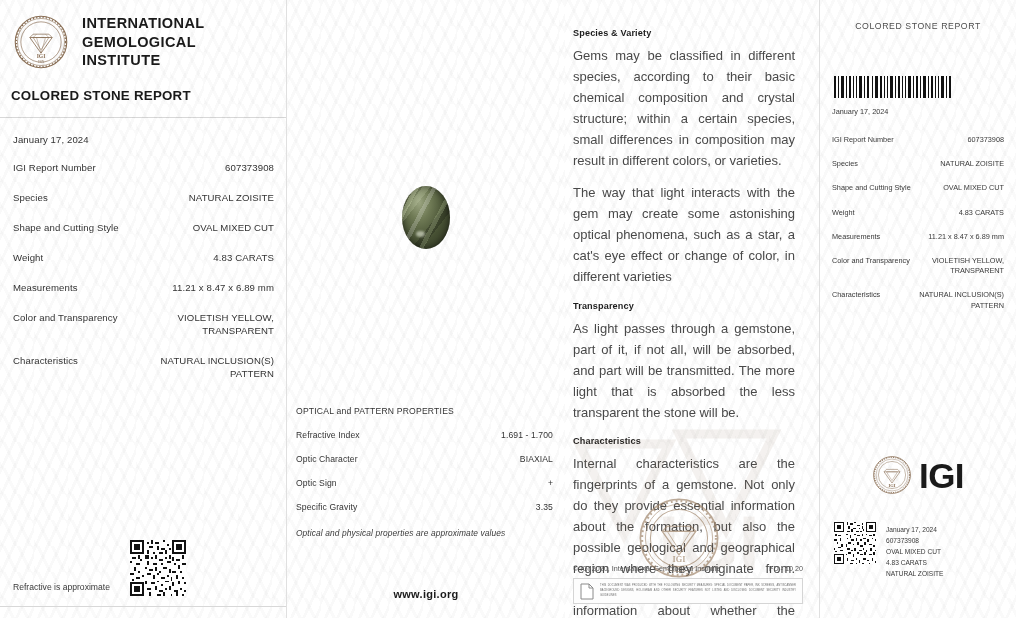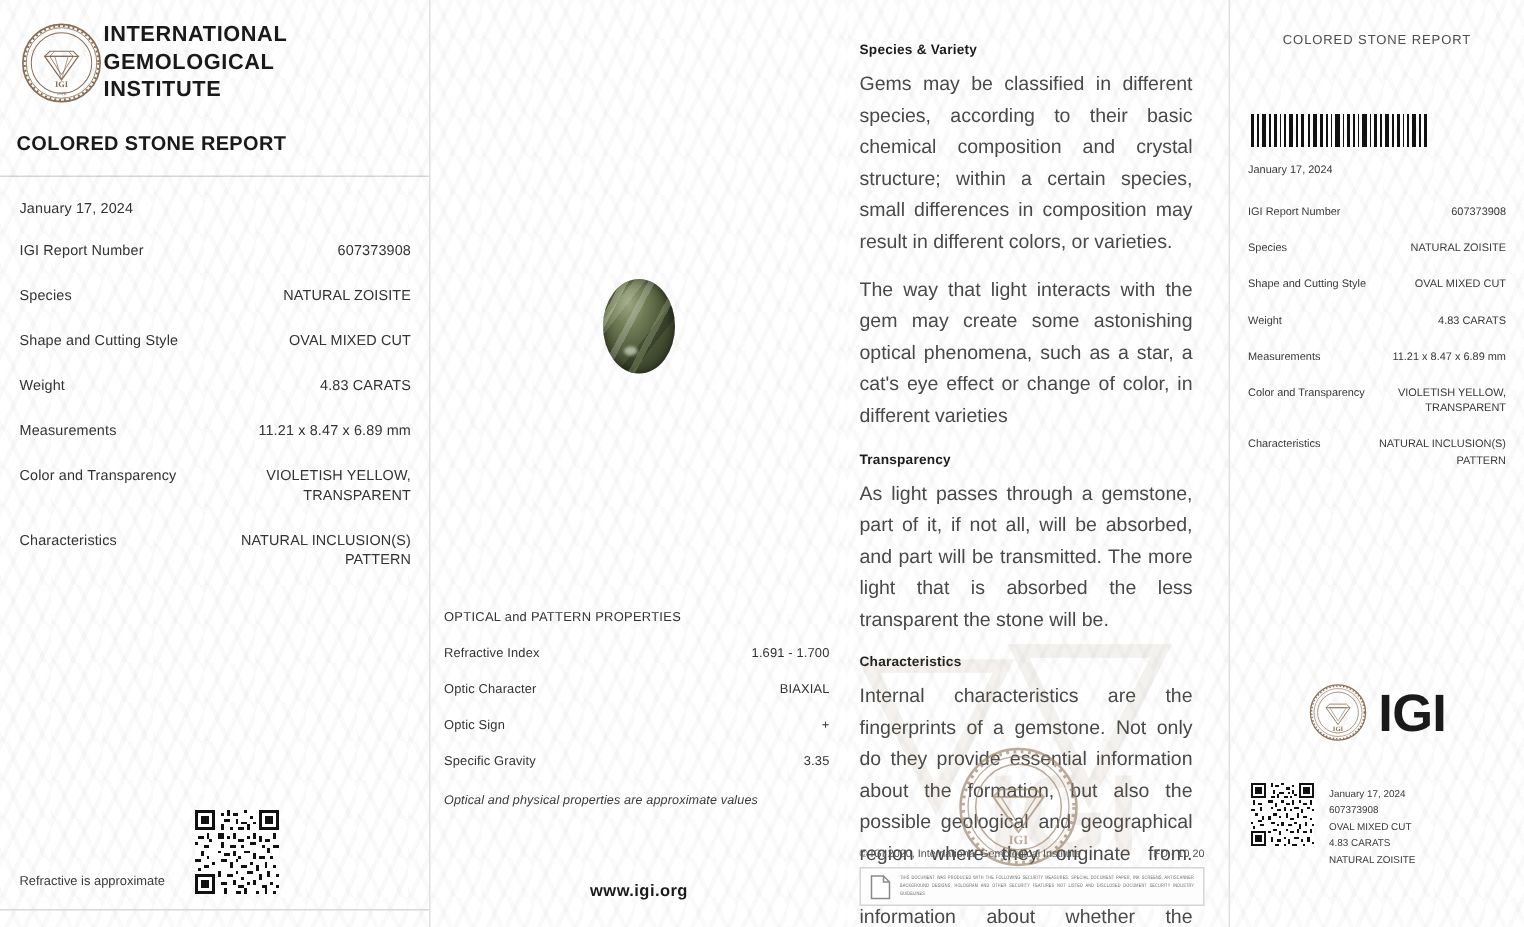--- a/index.html
+++ b/index.html
@@ -42,20 +42,21 @@
     width: 286px;
     height: 100%;
     flex: 0 0 286px;
     padding: 0;
     overflow: hidden;
   }
 
   .brand {
     display: flex;
     align-items: flex-start;
+    gap: 13px;
     padding: 14px 0 0 13px;
   }
   .seal { width: 56px; height: 56px; flex: 0 0 56px; }
   .brand-name {
     font-size: 14.5px;
     font-weight: bold;
     letter-spacing: 0.4px;
     line-height: 1.28;
     color: #1a1a1a;
   }

